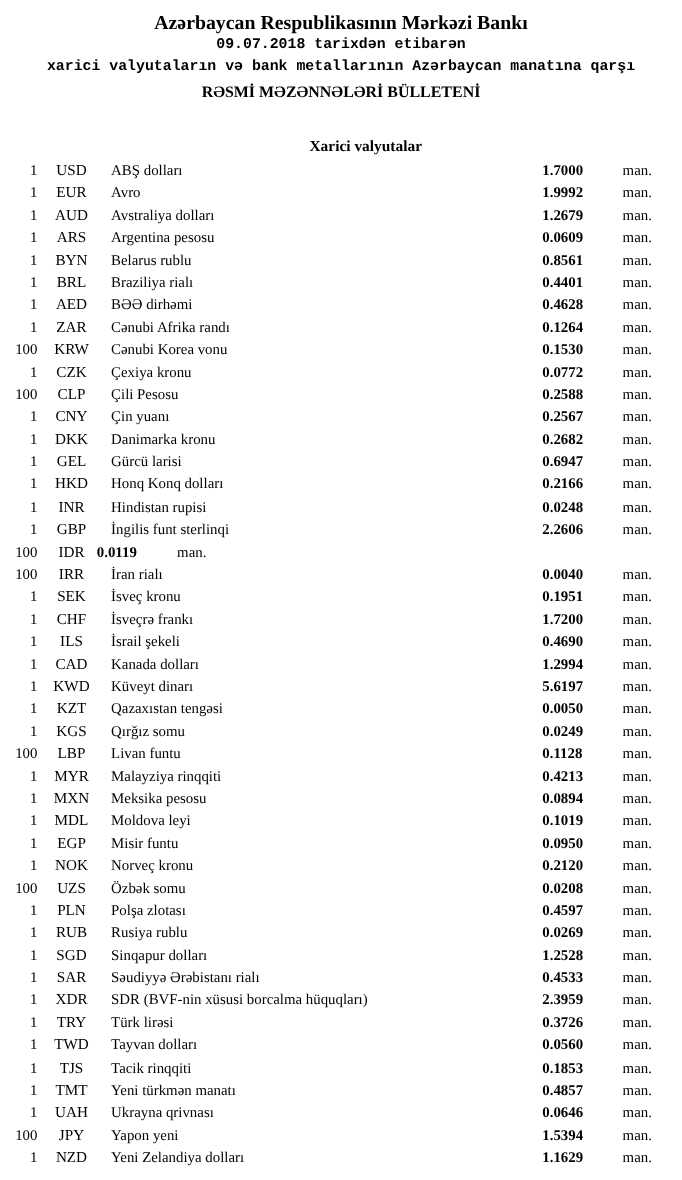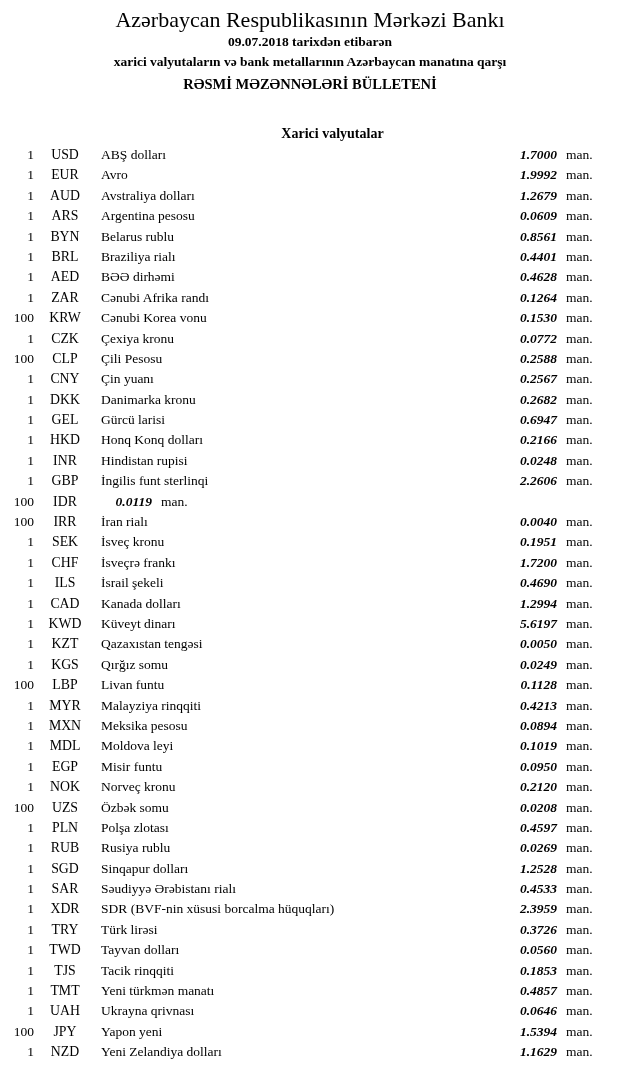--- a/index.html
+++ b/index.html
@@ -14,28 +14,29 @@
     height: 1073px;
     background: #ffffff;
     overflow: hidden;
     box-sizing: border-box;
   }
   .header {
     text-align: center;
     padding-top: 8px;
   }
   .title {
-    font-size: 22px;
-    font-weight: normal;
+    font-size: 18px;
+    font-weight: bold;
     line-height: 24px;
   }
   .date-line, .subtitle {
     font-size: 13.5px;
     font-weight: bold;
     line-height: 20px;
+    font-family: Liberation Mono, monospace;
   }
   .bulletin {
     font-size: 14.5px;
     font-weight: bold;
     line-height: 22px;
     margin-top: 1px;
   }
   .section-title {
     text-align: center;
     font-size: 14px;
@@ -66,23 +67,21 @@
     flex: none;
     font-size: 13.8px;
   }
   .name {
     flex: 1;
     margin-left: 13px;
     overflow: hidden;
   }
   .rate {
     width: 64px;
-    text-align: right;
     font-weight: bold;
-    font-style: italic;
     flex: none;
   }
   .unit {
     width: 42px;
     margin-left: 9px;
     flex: none;
   }
 </style>
 </head>
 <body>

